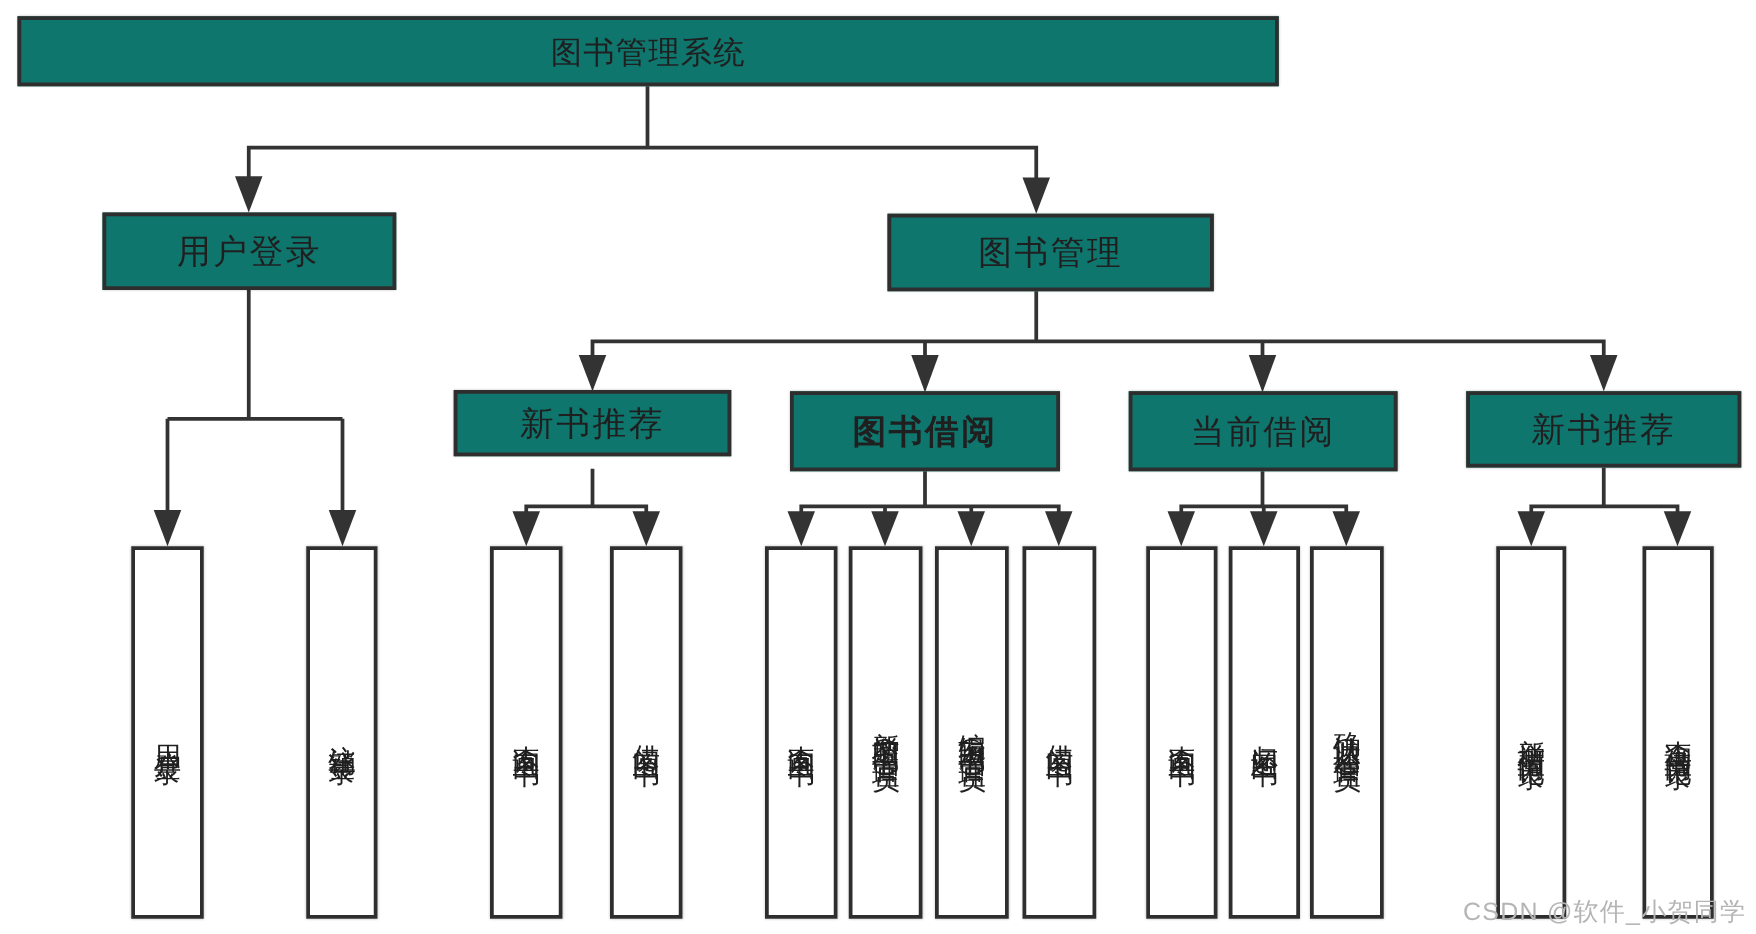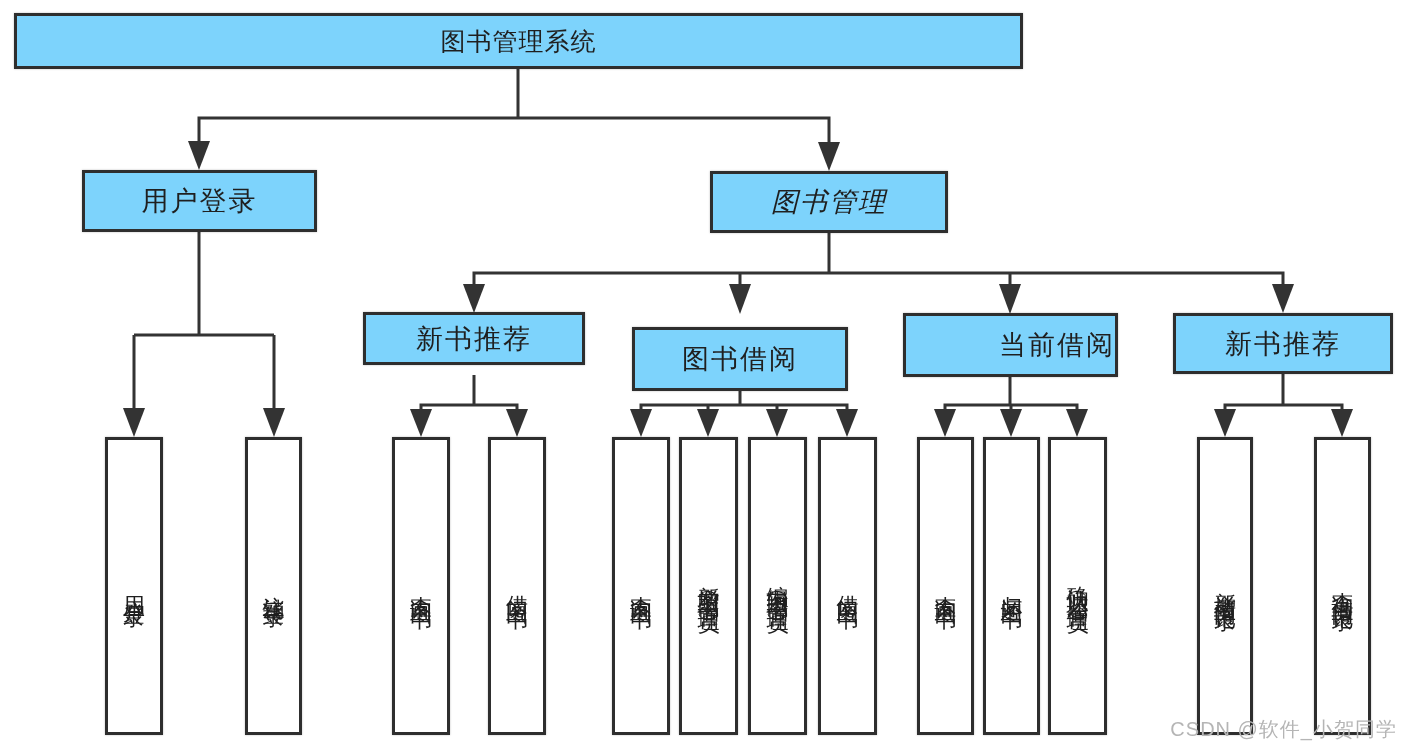--- a/index.html
+++ b/index.html
@@ -26,21 +26,21 @@
     fill: none;
     stroke: #333333;
     stroke-width: 3;
   }
   .wires polygon {
     fill: #333333;
     stroke: none;
   }
   .hbox {
     position: absolute;
-    background: #7dd3fc;
+    background: #0f766e;
     border: 3px solid #2e2e2e;
     box-sizing: border-box;
     display: flex;
     align-items: center;
     justify-content: center;
     color: #1f1f1f;
     font-size: 27px;
     letter-spacing: 2px;
     white-space: nowrap;
     box-shadow: 0 0 2px rgba(0,0,0,0.25);
@@ -136,31 +136,31 @@
     </g>
   </svg>
 
   <div class="hbox root" style="left:14px; top:13px; width:1009px; height:56px;">
     <span>图书管理系统</span>
   </div>
 
   <div class="hbox" style="left:82px; top:170px; width:235px; height:62px;">
     <span>用户登录</span>
   </div>
-  <div class="hbox" style="left:710px; top:171px; width:238px; height:62px;font-style:italic;">
+  <div class="hbox" style="left:710px; top:171px; width:261px; height:62px;">
     <span>图书管理</span>
   </div>
 
   <div class="hbox" style="left:363px; top:312px; width:222px; height:53px;">
     <span>新书推荐</span>
   </div>
-  <div class="hbox" style="left:632px; top:327px; width:216px; height:64px;">
+  <div class="hbox" style="left:632px; top:313px; width:216px; height:64px;font-weight:bold;">
     <span>图书借阅</span>
   </div>
-  <div class="hbox" style="left:903px; top:313px; width:215px; height:64px;justify-content:flex-end;">
+  <div class="hbox" style="left:903px; top:313px; width:215px; height:64px;">
     <span>当前借阅</span>
   </div>
   <div class="hbox" style="left:1173px; top:313px; width:220px; height:61px;">
     <span>新书推荐</span>
   </div>
 
   <div class="vbox" style="left:105px; width:58px;">
     <span class="vtext">用户登录</span>
   </div>
   <div class="vbox" style="left:245px; width:57px;">

